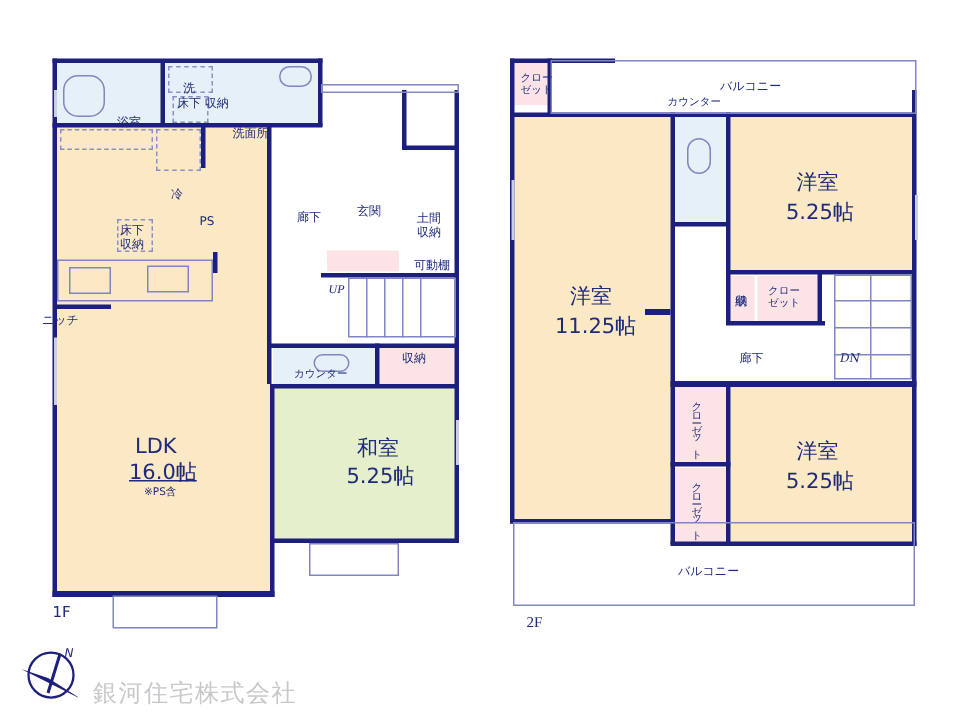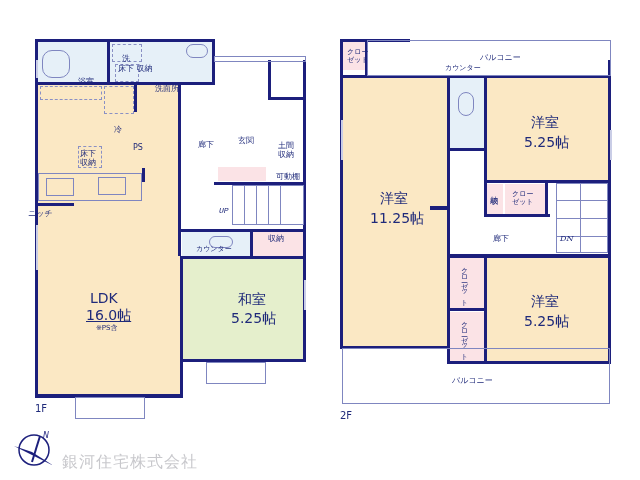--- a/index.html
+++ b/index.html
@@ -89,21 +89,21 @@
   <div class="label small" style="left:114px;top:125px;">冷</div>
   <div class="label small" style="left:133px;top:143px;">PS</div>
   <div class="label small" style="left:80px;top:149px;white-space:pre;">床下
 収納</div>
   <div class="label small" style="left:28px;top:209px;">ニッチ</div>
   <div class="label small" style="left:198px;top:140px;">廊下</div>
   <div class="label small" style="left:238px;top:136px;">玄関</div>
   <div class="label small" style="left:278px;top:141px;white-space:pre;">土間
 収納</div>
   <div class="label small" style="left:276px;top:172px;">可動棚</div>
-  <div class="label small" style="left:219px;top:206px;font-style:italic;font-family:Liberation Mono, monospace;">UP</div>
+  <div class="label small" style="left:219px;top:188px;font-style:italic;font-family:Liberation Serif, serif;">UP</div>
   <div class="label small" style="left:196px;top:245px;font-size:7px;">カウンター</div>
   <div class="label small" style="left:268px;top:234px;">収納</div>
   <div class="label big" style="left:90px;top:290px;">LDK</div>
   <div class="label big" style="left:86px;top:307px;text-decoration:underline;">16.0帖</div>
   <div class="label small" style="left:96px;top:324px;font-size:7px;">※PS含</div>
   <div class="label big" style="left:238px;top:291px;">和室</div>
   <div class="label big" style="left:231px;top:310px;">5.25帖</div>
   <div class="floor-tag" style="left:35px;top:403px;">1F</div>
 </div>
 
@@ -160,21 +160,21 @@
   <div class="label vert" style="left:489px;top:190px;">収納</div>
   <div class="label small" style="left:512px;top:190px;white-space:pre;font-size:7px;">クロー
 ゼット</div>
   <div class="label small" style="left:493px;top:234px;">廊下</div>
   <div class="label small" style="left:560px;top:234px;font-style:italic;font-family:'DejaVu Serif',serif;">DN</div>
   <div class="label vert" style="left:460px;top:262px;font-size:7px;">クローゼット</div>
   <div class="label vert" style="left:460px;top:316px;font-size:7px;">クローゼット</div>
   <div class="label big" style="left:531px;top:293px;">洋室</div>
   <div class="label big" style="left:524px;top:313px;">5.25帖</div>
   <div class="label small" style="left:452px;top:376px;">バルコニー</div>
-  <div class="floor-tag" style="left:340px;top:410px;">2F</div>
+  <div class="floor-tag" style="left:351px;top:410px;font-family:Liberation Serif, serif;">2F</div>
 </div>
 
 <div>
   <svg class="abs" style="left:10px;top:428px;" width="42" height="42" viewBox="0 0 42 42">
     <circle cx="24" cy="22" r="15" fill="none" stroke="#1c1f7c" stroke-width="1.5"></circle>
     <polygon points="4,18 44,38 22,24" fill="#1c1f7c"></polygon>
     <line x1="30" y1="8" x2="22" y2="34" stroke="#1c1f7c" stroke-width="2"></line>
     <text x="33" y="10" font-size="8" fill="#1c1f7c" font-style="italic">N</text>
   </svg>
   <div class="logo-text" style="left:62px;top:452px;">銀河住宅株式会社</div>

